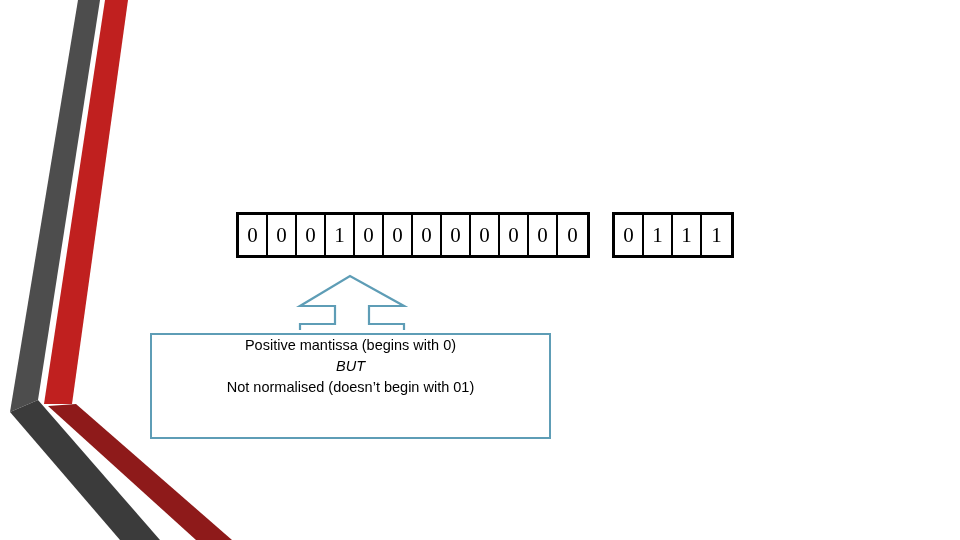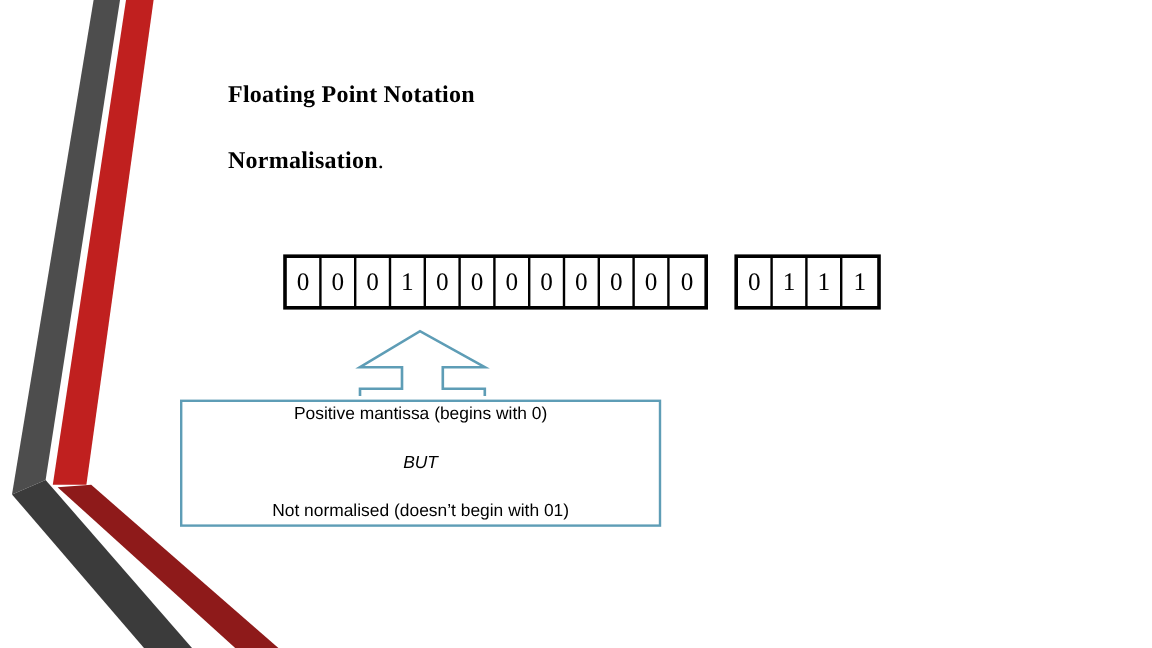--- a/index.html
+++ b/index.html
@@ -95,21 +95,21 @@
     left: 150px;
     top: 333px;
     width: 401px;
     height: 106px;
     box-sizing: border-box;
     border: 2px solid #5e9db6;
     background: transparent;
     display: flex;
     flex-direction: column;
     align-items: center;
-    justify-content: space-between;
+    justify-content: flex-start;
   }
   .caption-line {
     font-family: "Liberation Sans", sans-serif;
     font-size: 14.5px;
     color: #000000;
     line-height: 21px;
     text-align: center;
     white-space: nowrap;
   }
   .caption-line.emphasis {
@@ -126,25 +126,21 @@
 
     <polygon points="78,0 100,0 38,400 10,412" fill="#4d4d4d"></polygon>
 
     <polygon points="105,0 128,0 72,404 44,404" fill="#c0201f"></polygon>
 
     <polygon points="10,412 38,400 160,540 120,540" fill="#3b3b3b"></polygon>
 
     <polygon points="48,406 76,404 232,540 196,540" fill="#8e1a1a"></polygon>
   </svg>
 
-  <div class="heading" id="title">Floating Point Notation</div>
 
-  <div class="heading" id="subtitle">
-    <span>Normalisation</span><span class="period">.</span>
-  </div>
 
   <div class="bit-group" id="mantissa-group">
     <div class="bit-cell">0</div>
     <div class="bit-cell">0</div>
     <div class="bit-cell">0</div>
     <div class="bit-cell">1</div>
     <div class="bit-cell">0</div>
     <div class="bit-cell">0</div>
     <div class="bit-cell">0</div>
     <div class="bit-cell">0</div>

